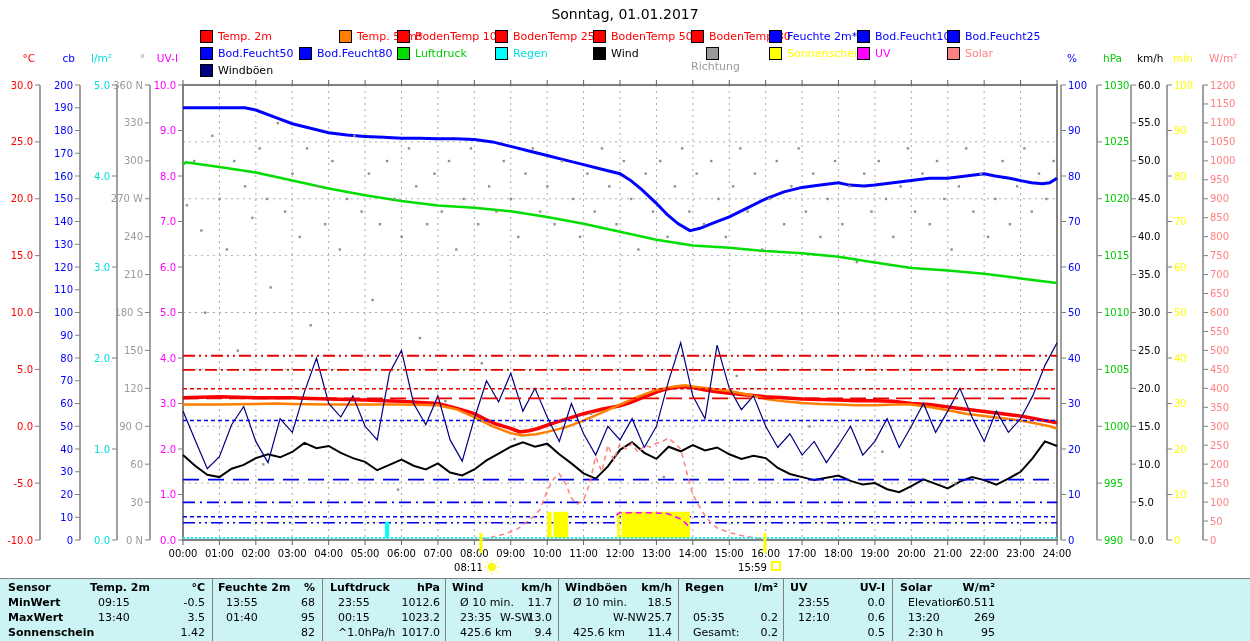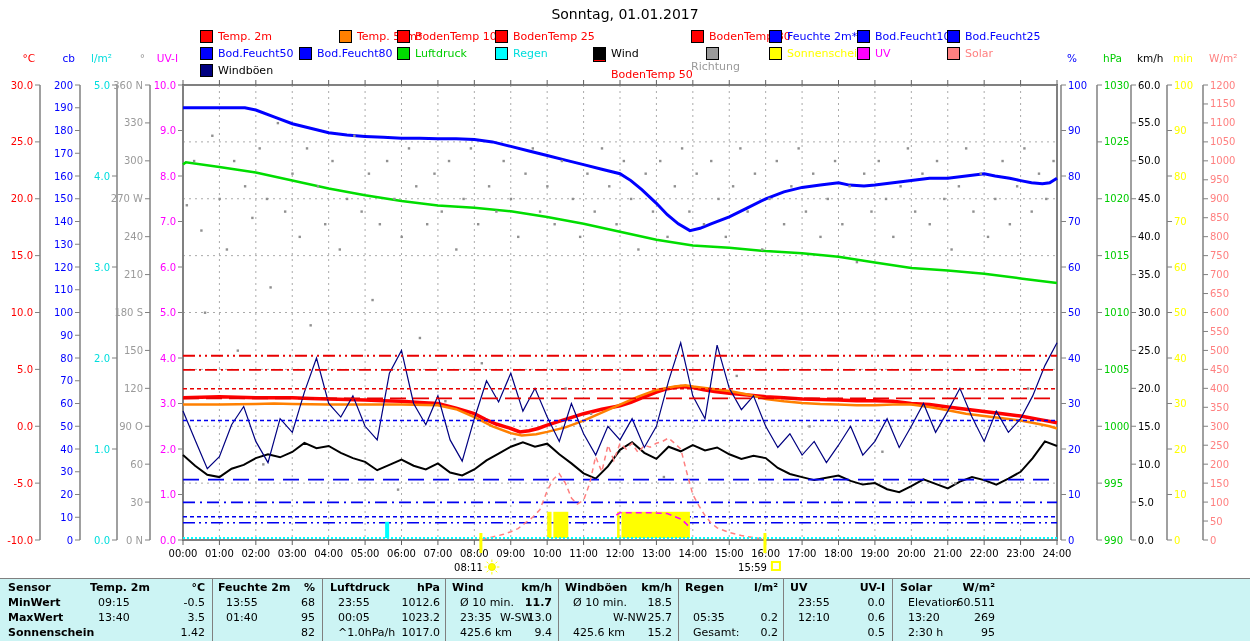--- a/index.html
+++ b/index.html
@@ -33,21 +33,21 @@
       <div class="legend-item" style="left: 397px; top: 30px;">
         <span class="legend-swatch" style="background: rgb(255, 0, 0);"></span>
         <span style="color: rgb(255, 0, 0);">BodenTemp 10</span>
       </div>
       <div class="legend-item" style="left: 495px; top: 30px;">
         <span class="legend-swatch" style="background: rgb(255, 0, 0);"></span>
         <span style="color: rgb(255, 0, 0);">BodenTemp 25</span>
       </div>
       <div class="legend-item" style="left: 593px; top: 30px;">
         <span class="legend-swatch" style="background: rgb(255, 0, 0);"></span>
-        <span style="color: rgb(255, 0, 0); margin-top: 38px;">BodenTemp 50</span>
+        <span style="color: rgb(255, 0, 0);">BodenTemp 50</span>
       </div>
       <div class="legend-item" style="left: 691px; top: 30px;">
         <span class="legend-swatch" style="background: rgb(255, 0, 0);"></span>
         <span style="color: rgb(255, 0, 0);">BodenTemp 80</span>
       </div>
       <div class="legend-item" style="left: 769px; top: 30px;">
         <span class="legend-swatch" style="background: rgb(0, 0, 255);"></span>
         <span style="color: rgb(0, 0, 255);">Feuchte 2m*</span>
       </div>
       <div class="legend-item" style="left: 857px; top: 30px;">
@@ -673,42 +673,42 @@
       <div class="tcell bold" style="right: 935px; top: 2px;">%</div>
       <div class="tcell" style="left: 226px; top: 17px;">13:55</div>
       <div class="tcell" style="right: 935px; top: 17px;">68</div>
       <div class="tcell" style="left: 226px; top: 32px;">01:40</div>
       <div class="tcell" style="right: 935px; top: 32px;">95</div>
       <div class="tcell" style="right: 935px; top: 47px;">82</div>
       <div class="tcell bold" style="left: 330px; top: 2px;">Luftdruck</div>
       <div class="tcell bold" style="right: 810px; top: 2px;">hPa</div>
       <div class="tcell" style="left: 338px; top: 17px;">23:55</div>
       <div class="tcell" style="right: 810px; top: 17px;">1012.6</div>
-      <div class="tcell" style="left: 338px; top: 32px;">00:05</div>
+      <div class="tcell" style="left: 338px; top: 32px;">00:15</div>
       <div class="tcell" style="right: 810px; top: 32px;">1023.2</div>
       <div class="tcell" style="left: 338px; top: 47px;">^1.0hPa/h</div>
       <div class="tcell" style="right: 810px; top: 47px;">1017.0</div>
       <div class="tcell bold" style="left: 452px; top: 2px;">Wind</div>
       <div class="tcell bold" style="right: 698px; top: 2px;">km/h</div>
       <div class="tcell" style="left: 460px; top: 17px;">Ø 10 min.</div>
-      <div class="tcell" style="right: 698px; top: 17px; font-weight: bold;">11.7</div>
+      <div class="tcell" style="right: 698px; top: 17px;">11.7</div>
       <div class="tcell" style="left: 460px; top: 32px;">23:35</div>
       <div class="tcell" style="left: 500px; top: 32px;">W-SW</div>
       <div class="tcell" style="right: 698px; top: 32px;">13.0</div>
       <div class="tcell" style="left: 460px; top: 47px;">425.6 km</div>
       <div class="tcell" style="right: 698px; top: 47px;">9.4</div>
       <div class="tcell bold" style="left: 565px; top: 2px;">Windböen</div>
       <div class="tcell bold" style="right: 578px; top: 2px;">km/h</div>
       <div class="tcell" style="left: 573px; top: 17px;">Ø 10 min.</div>
       <div class="tcell" style="right: 578px; top: 17px;">18.5</div>
       <div class="tcell" style="left: 573px; top: 32px; margin-top: 48px;">14:50</div>
       <div class="tcell" style="left: 613px; top: 32px;">W-NW</div>
       <div class="tcell" style="right: 578px; top: 32px;">25.7</div>
       <div class="tcell" style="left: 573px; top: 47px;">425.6 km</div>
-      <div class="tcell" style="right: 578px; top: 47px;">15.2</div>
+      <div class="tcell" style="right: 578px; top: 47px;">11.4</div>
       <div class="tcell bold" style="left: 685px; top: 2px;">Regen</div>
       <div class="tcell bold" style="right: 472px; top: 2px;">l/m²</div>
       <div class="tcell" style="left: 693px; top: 32px;">05:35</div>
       <div class="tcell" style="right: 472px; top: 32px;">0.2</div>
       <div class="tcell" style="left: 693px; top: 47px;">Gesamt:</div>
       <div class="tcell" style="right: 472px; top: 47px;">0.2</div>
       <div class="tcell bold" style="left: 790px; top: 2px;">UV</div>
       <div class="tcell bold" style="right: 365px; top: 2px;">UV-I</div>
       <div class="tcell" style="left: 798px; top: 17px;">23:55</div>
       <div class="tcell" style="right: 365px; top: 17px;">0.0</div>

